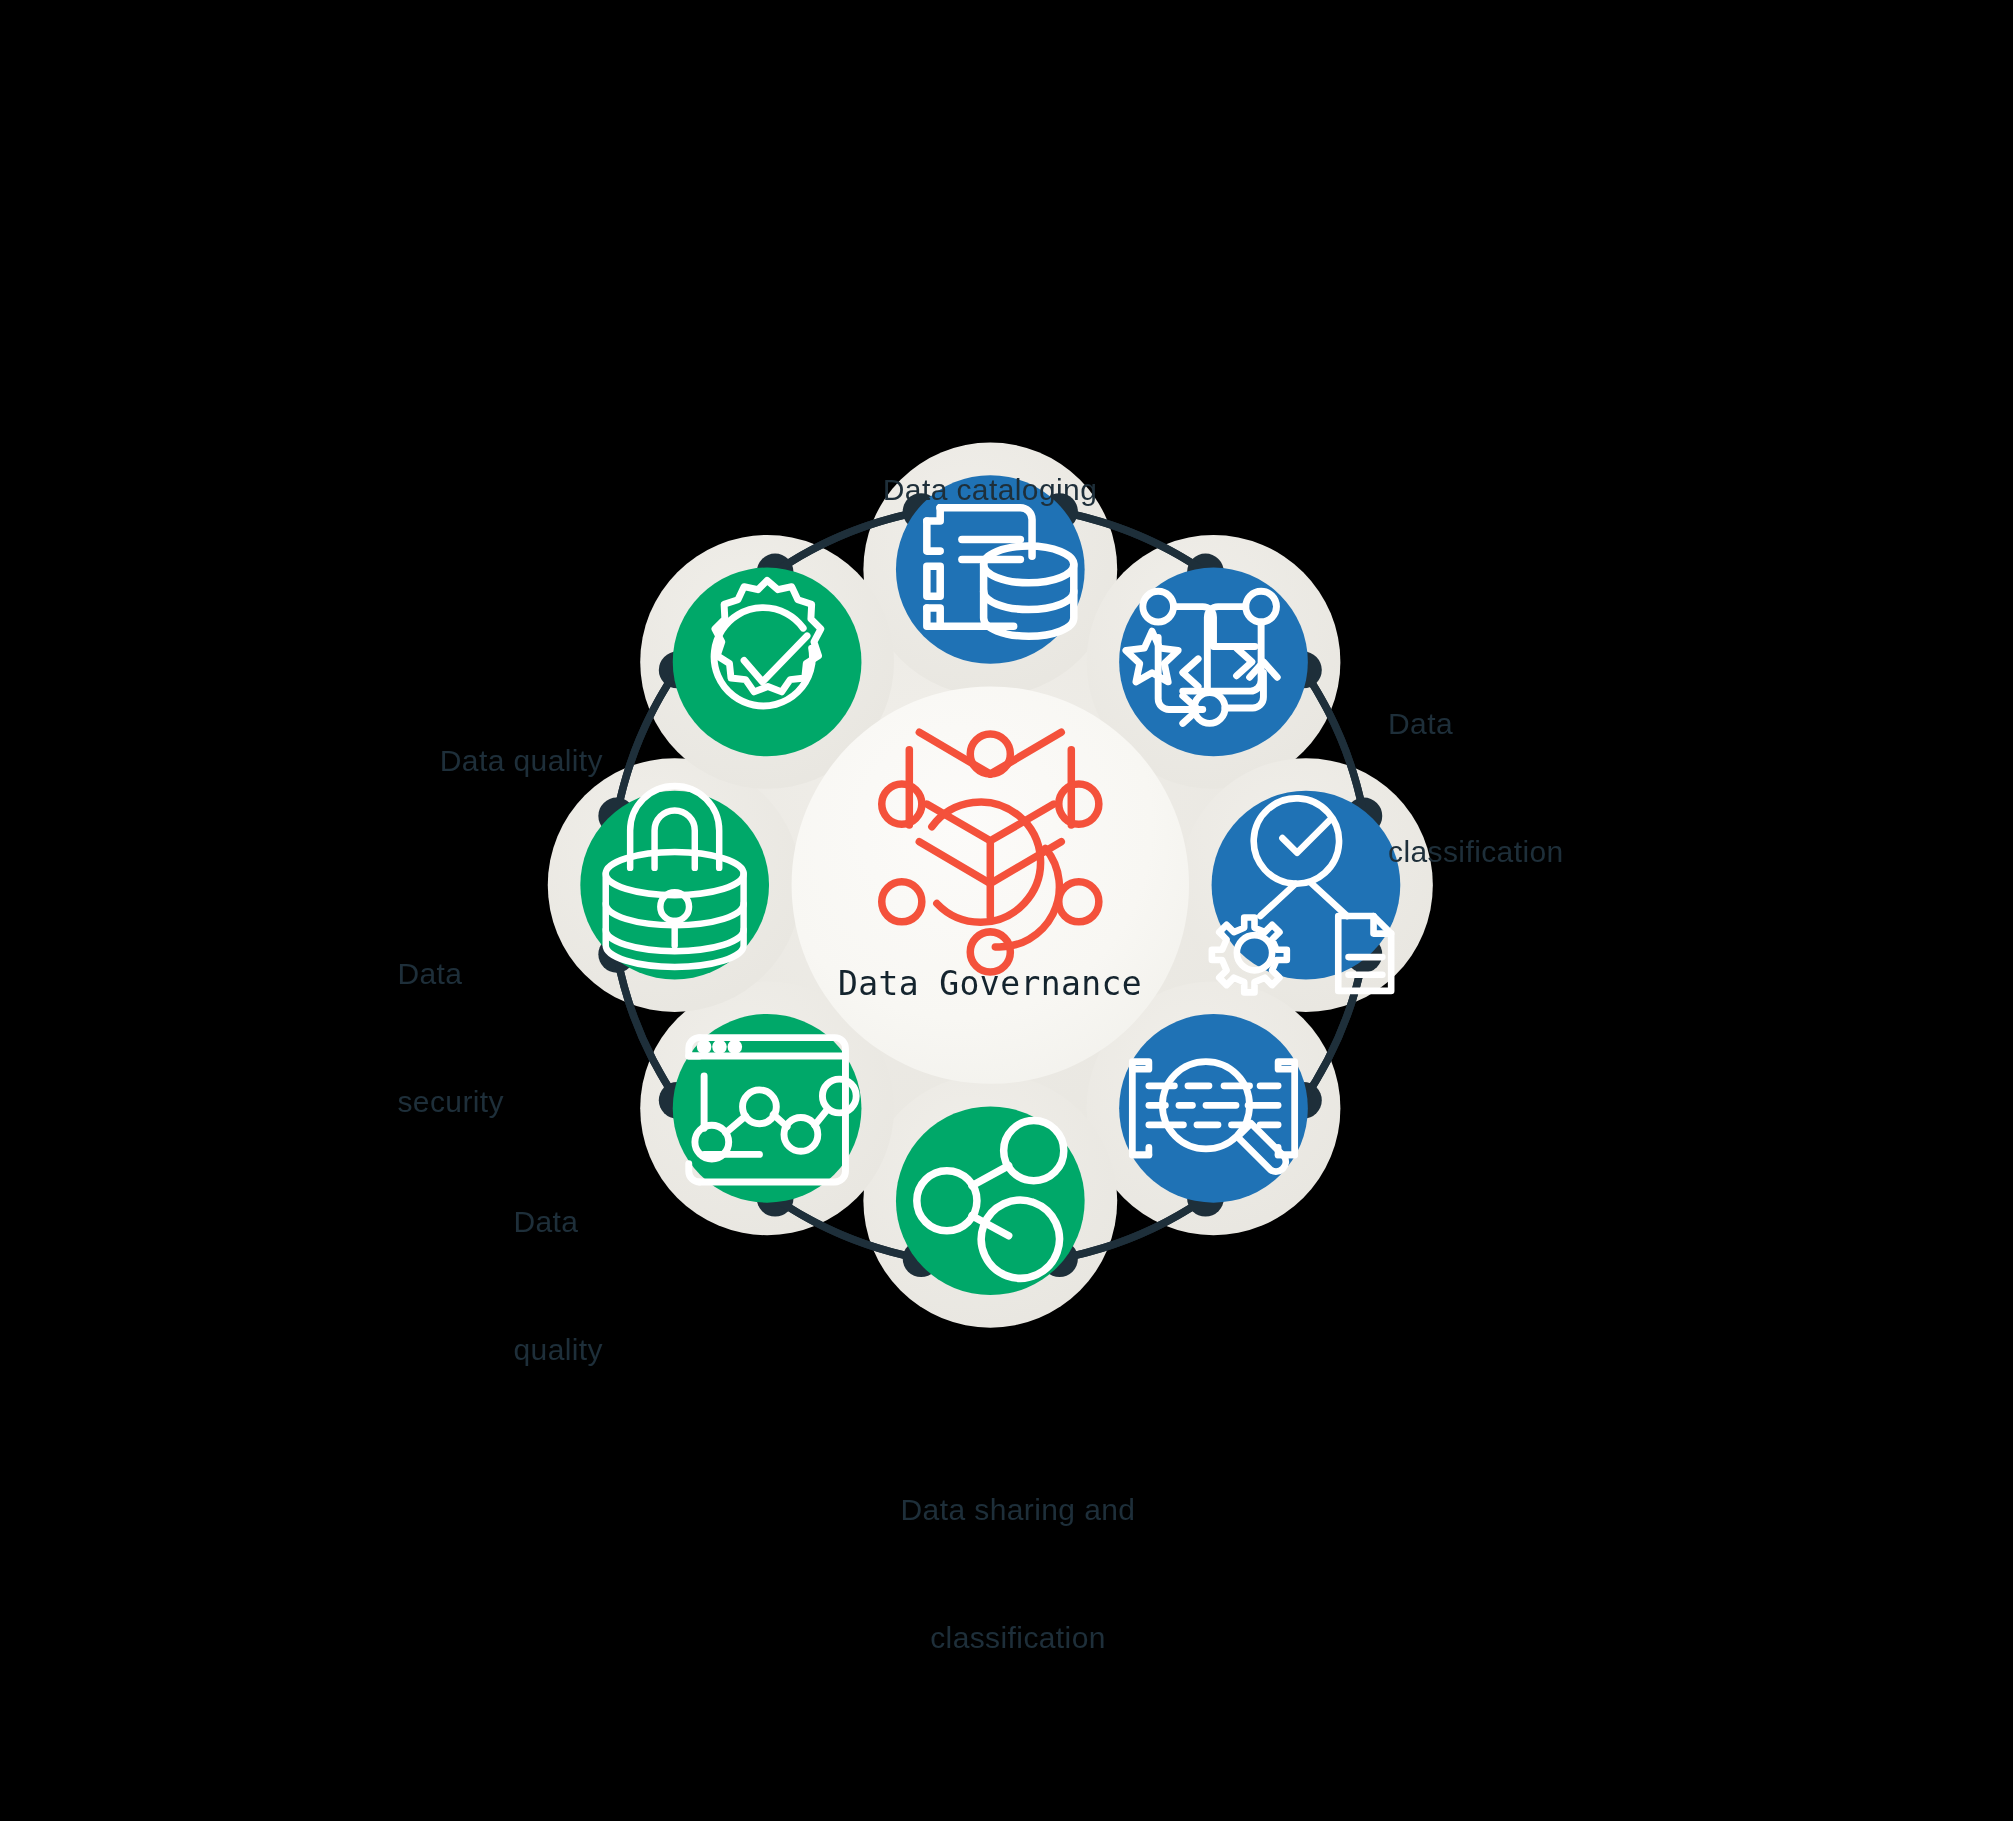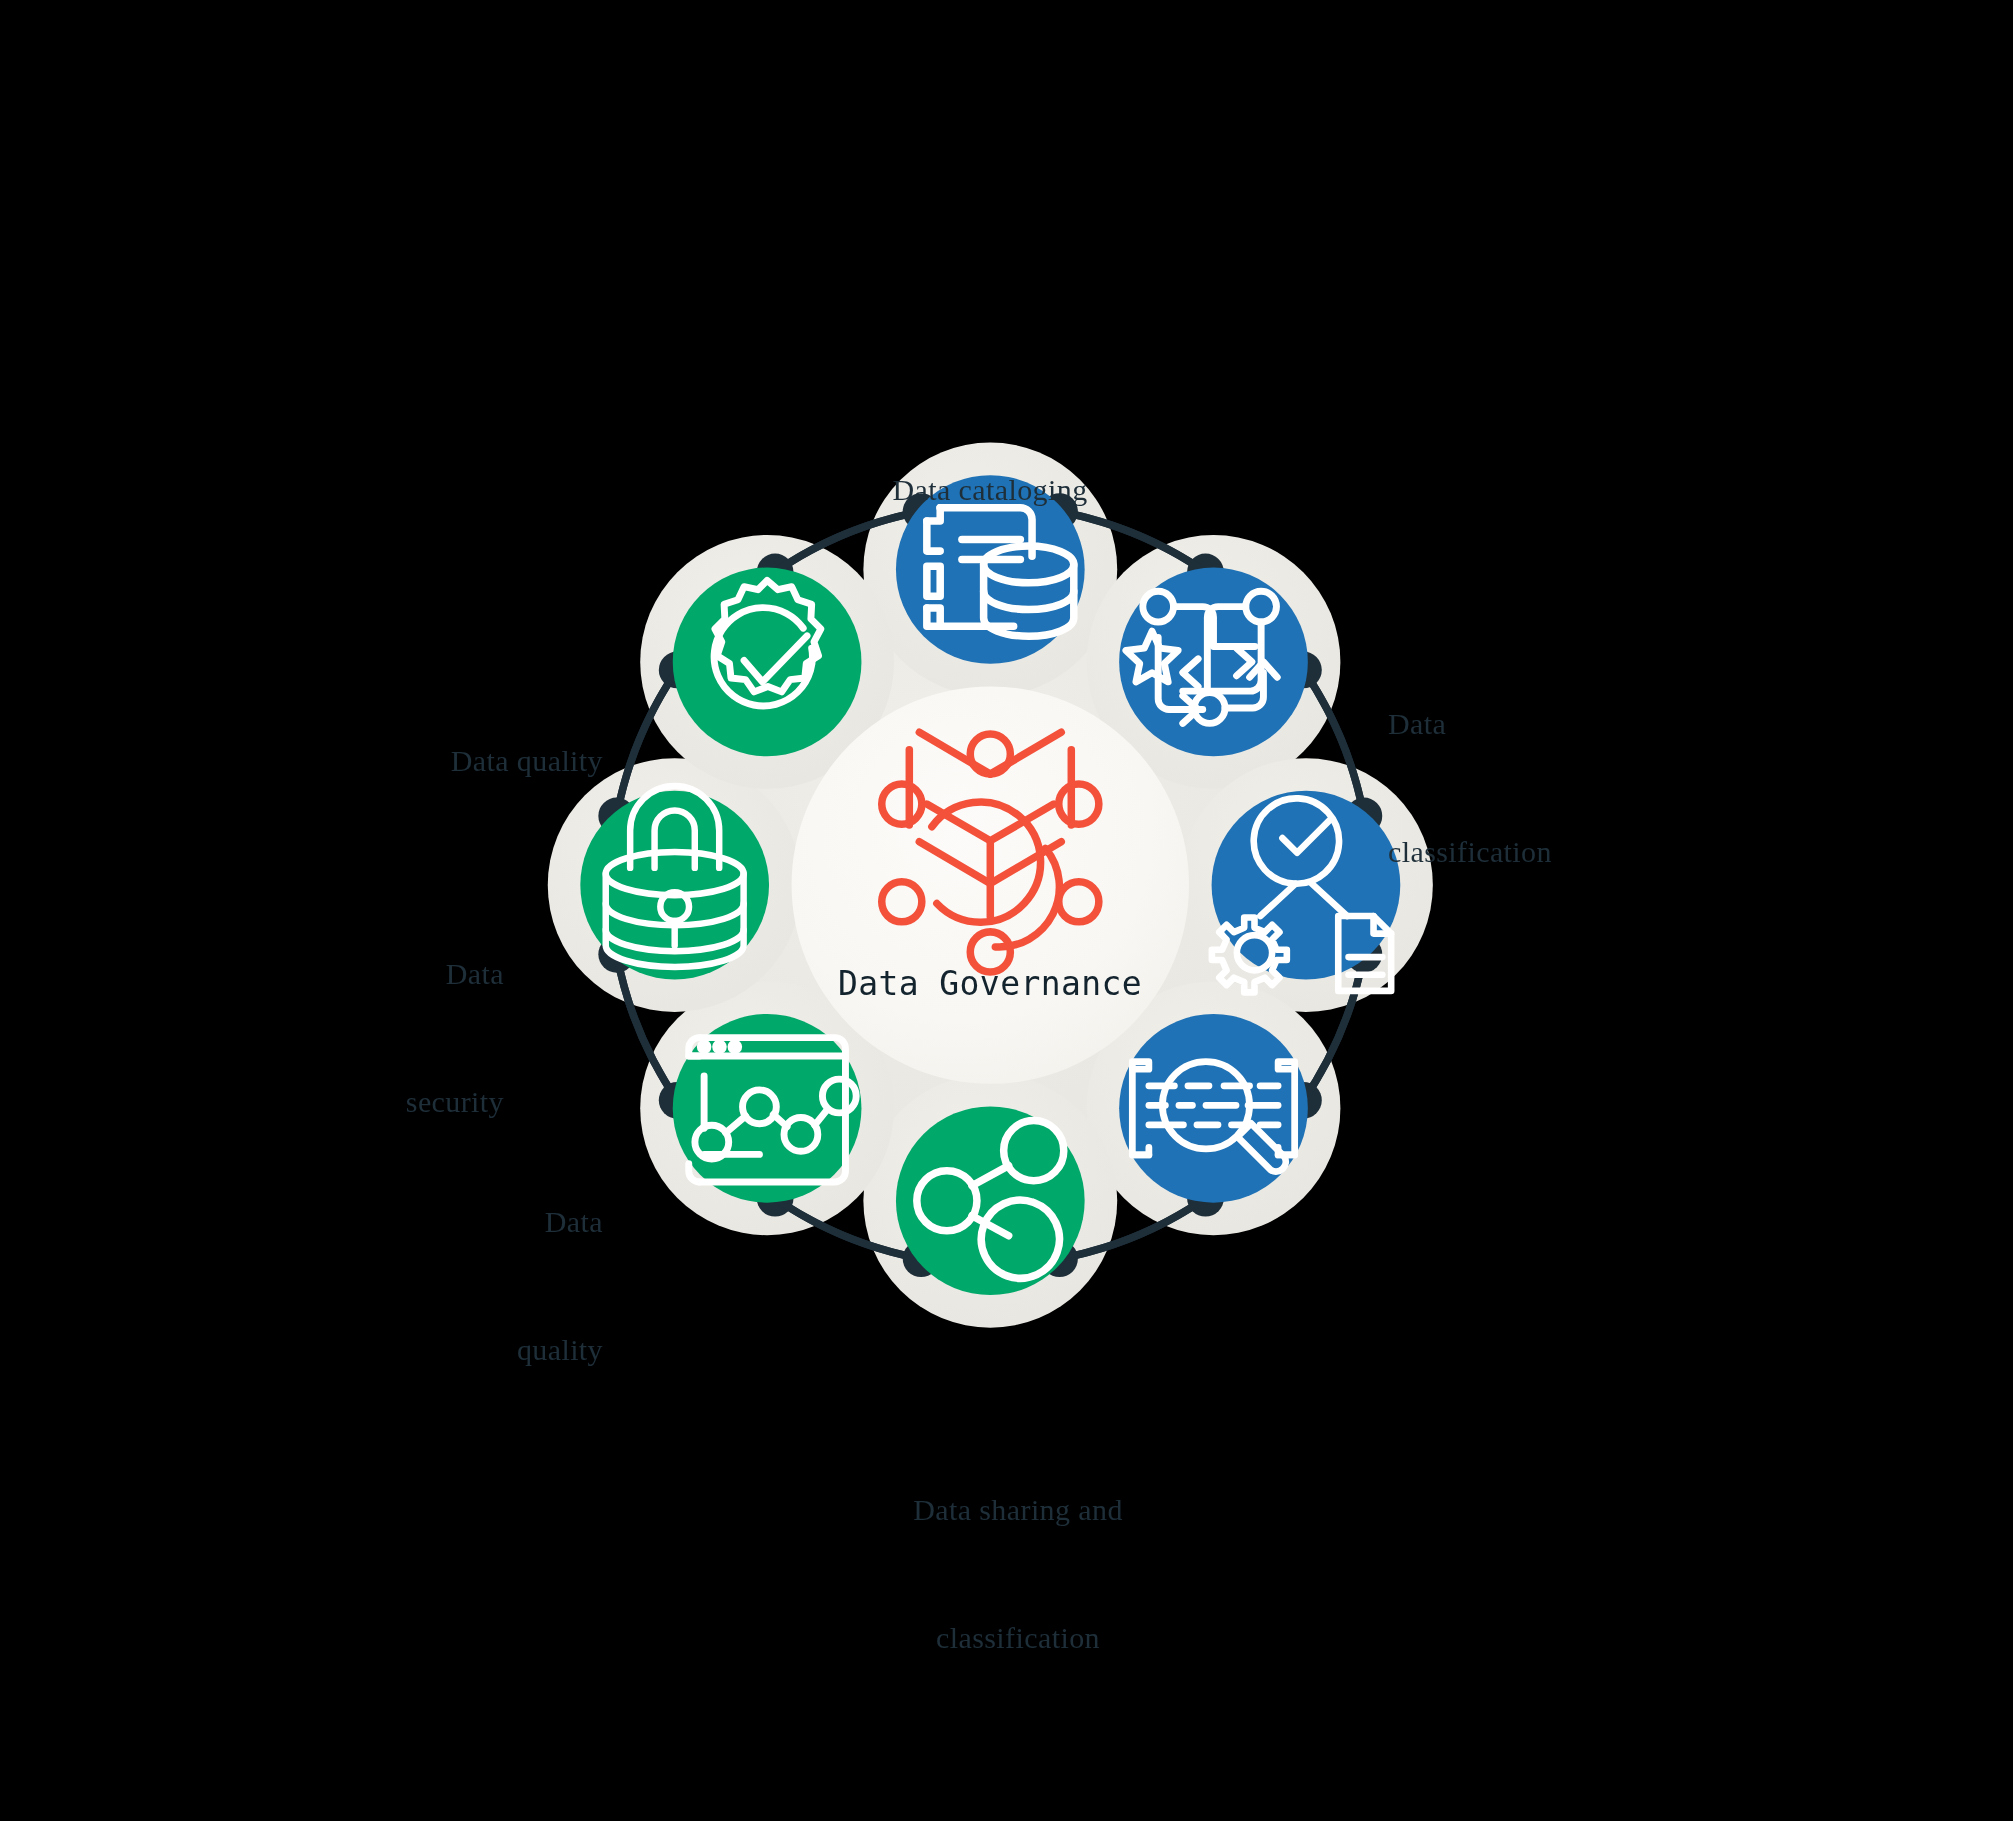--- a/index.html
+++ b/index.html
@@ -6,29 +6,29 @@
   body{
     width:2014px;height:1822px;overflow:hidden;
     font-family:"DejaVu Sans Mono","Liberation Mono",monospace;
     position:relative;
   }
   #stage{position:absolute;inset:0;}
   svg.diagram{position:absolute;left:0;top:0;width:2014px;height:1822px;display:block;}
   .lbl{
     position:absolute;
     color:#1E2F3A;
-    font-family:Liberation Serif, serif;
+    font-family:Liberation Sans, sans-serif;
     font-size:30px;
     line-height:1.42;
     letter-spacing:0.4px;
     white-space:pre;
     font-weight:400;
   }
   .lbl.center{text-align:center;transform:translateX(-50%);}
-  .lbl.right-al{text-align:right;transform:translateX(-100%);}
+  .lbl.right-al{transform:translateX(-100%);}
   .lbl.left-al{text-align:left;}
   .center-title{
     position:absolute;
     color:#14242E;
     font-family:"DejaVu Sans Mono","Liberation Mono",monospace;
     font-size:33px;
     letter-spacing:0.4px;
     white-space:pre;
     transform:translateX(-50%);
     margin-top:8px;

